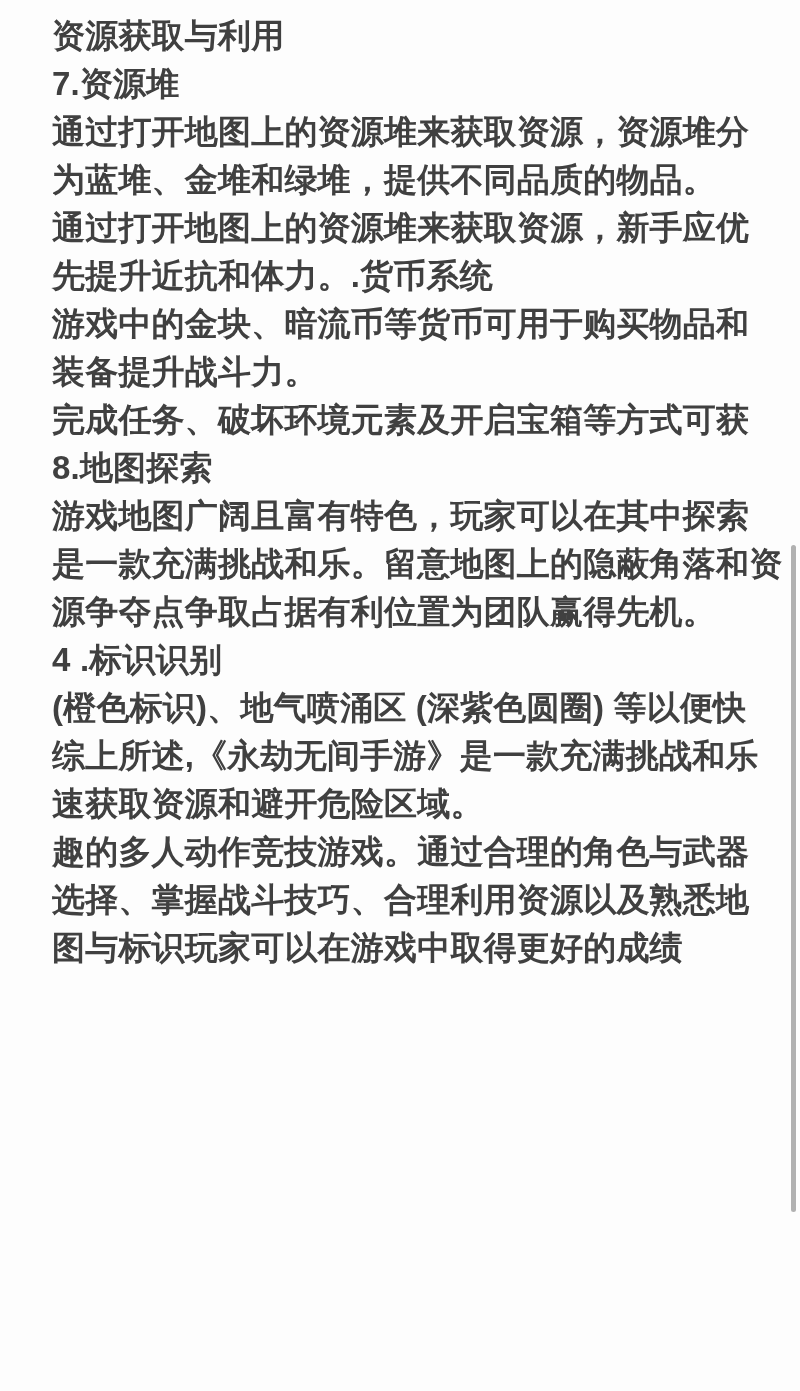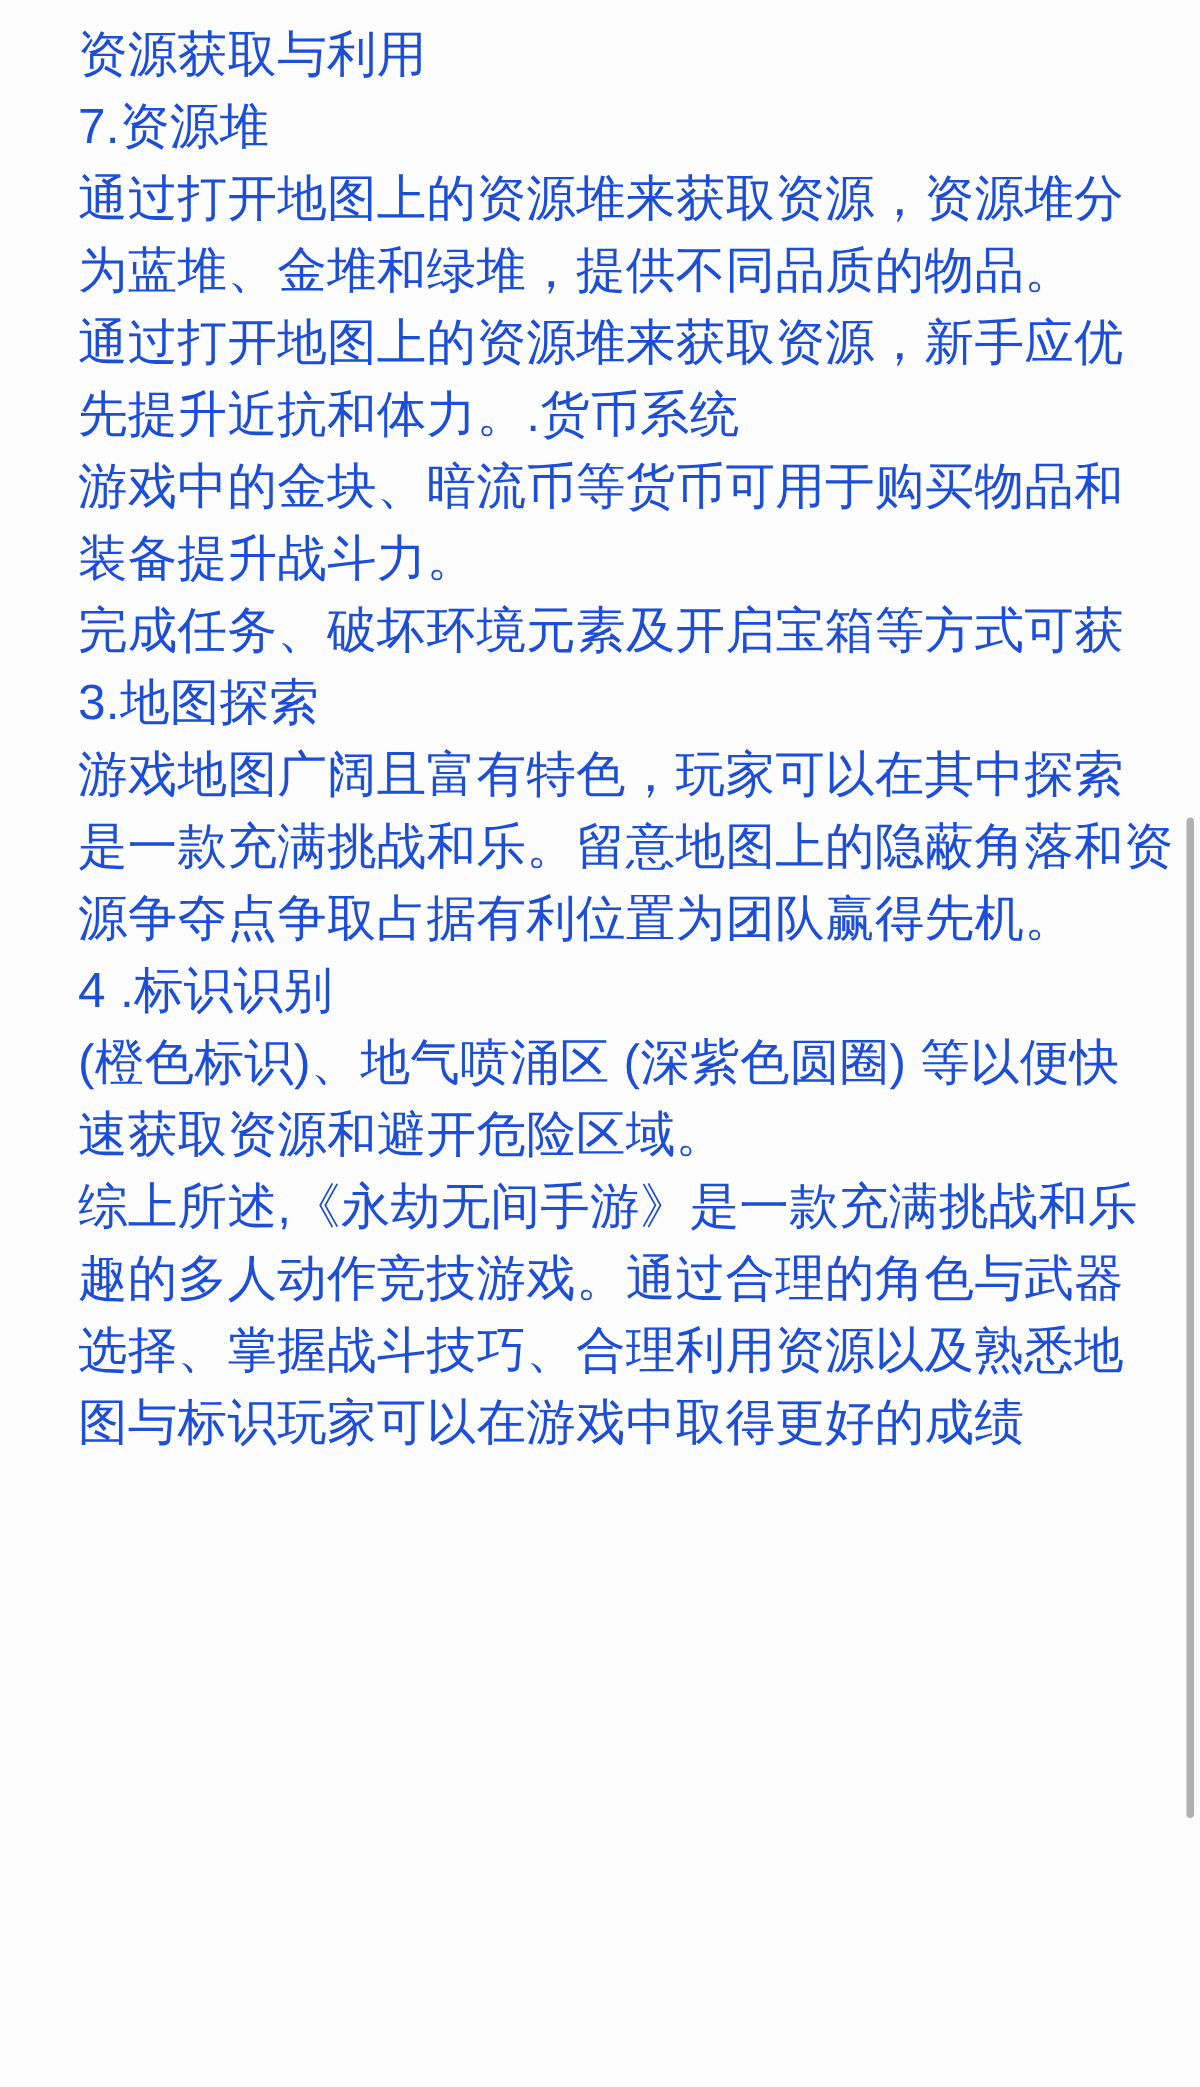--- a/index.html
+++ b/index.html
@@ -20,24 +20,24 @@
     left: 0;
     width: 800px;
     height: 1391px;
     background: #fdfdfd;
   }
   .text-block {
     position: absolute;
     top: 12px;
     left: 52px;
     width: 710px;
-    color: #1d4ed8;
+    color: #404040;
     font-size: 33px;
     line-height: 48px;
-    font-weight: 400;
+    font-weight: 700;
     letter-spacing: 0.2px;
     white-space: nowrap;
   }
   .text-line {
     height: 48px;
   }
   .scrollbar-thumb {
     position: absolute;
     left: 791px;
     top: 545px;
@@ -54,26 +54,26 @@
   <div class="text-block">
     <div class="text-line">资源获取与利用</div>
     <div class="text-line">7.资源堆</div>
     <div class="text-line">通过打开地图上的资源堆来获取资源，资源堆分</div>
     <div class="text-line">为蓝堆、金堆和绿堆，提供不同品质的物品。</div>
     <div class="text-line">通过打开地图上的资源堆来获取资源，新手应优</div>
     <div class="text-line">先提升近抗和体力。.货币系统</div>
     <div class="text-line">游戏中的金块、暗流币等货币可用于购买物品和</div>
     <div class="text-line">装备提升战斗力。</div>
     <div class="text-line">完成任务、破坏环境元素及开启宝箱等方式可获</div>
-    <div class="text-line">3.地图探索</div>
+    <div class="text-line">8.地图探索</div>
     <div class="text-line">游戏地图广阔且富有特色，玩家可以在其中探索</div>
     <div class="text-line">是一款充满挑战和乐。留意地图上的隐蔽角落和资</div>
     <div class="text-line">源争夺点争取占据有利位置为团队赢得先机。</div>
     <div class="text-line">4 .标识识别</div>
     <div class="text-line">(橙色标识)、地气喷涌区 (深紫色圆圈) 等以便快</div>
+    <div class="text-line">综上所述,《永劫无间手游》是一款充满挑战和乐</div>
     <div class="text-line">速获取资源和避开危险区域。</div>
-    <div class="text-line">综上所述,《永劫无间手游》是一款充满挑战和乐</div>
     <div class="text-line">趣的多人动作竞技游戏。通过合理的角色与武器</div>
     <div class="text-line">选择、掌握战斗技巧、合理利用资源以及熟悉地</div>
     <div class="text-line">图与标识玩家可以在游戏中取得更好的成绩</div>
   </div>
   <div class="scrollbar-thumb"></div>
 </div>
 
 </body></html>

